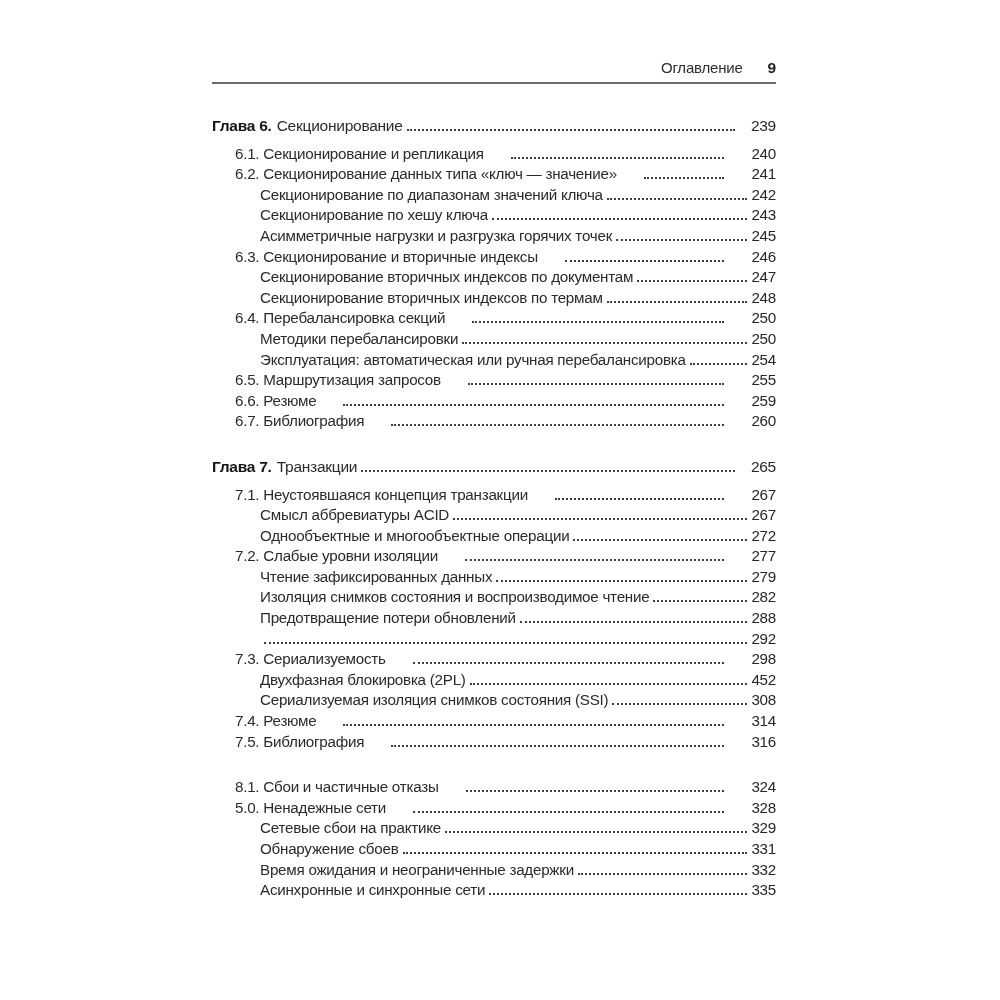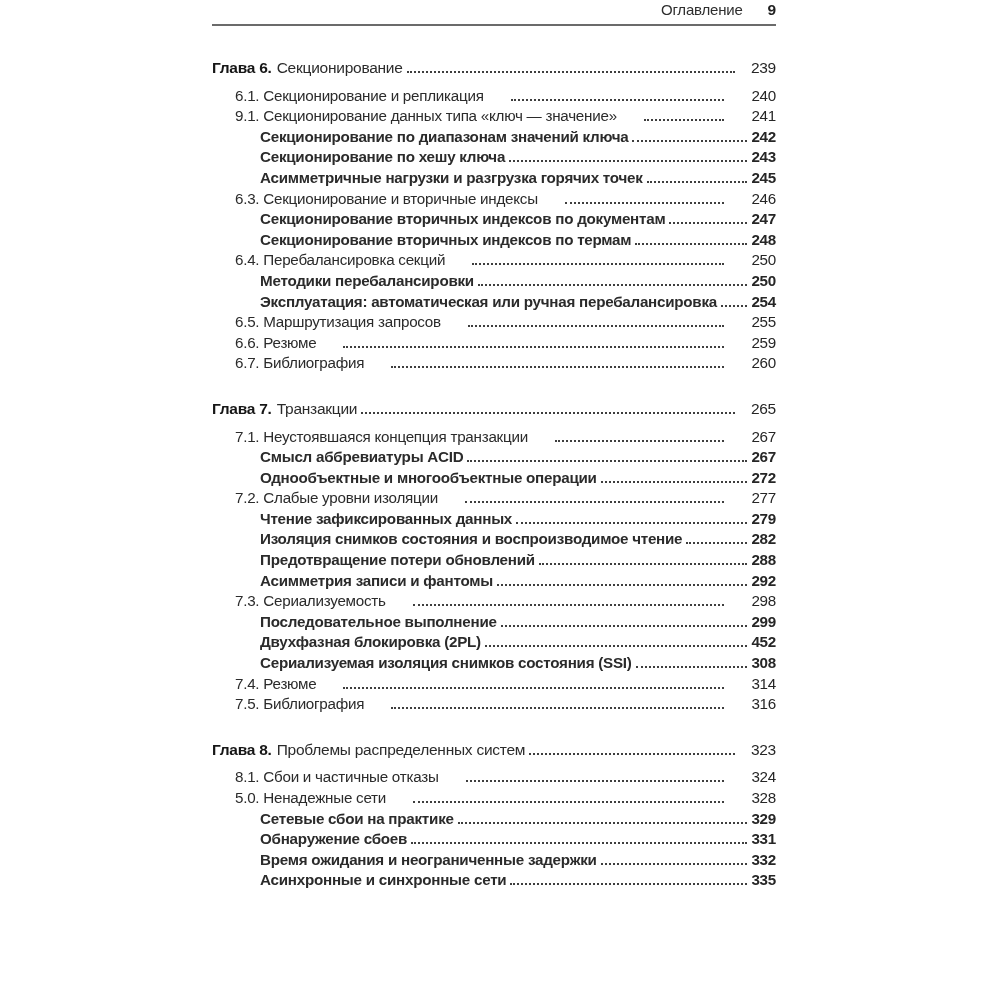--- a/index.html
+++ b/index.html
@@ -24,20 +24,21 @@
     position: absolute;
     left: 212px;
     top: 0;
     width: 564px;
   }
   
   .header {
     display: flex;
     justify-content: flex-end;
     align-items: baseline;
+    padding-top: 58px;
     font-size: 15px;
     letter-spacing: -0.2px;
     line-height: 20px;
     color: #2e2e2e;
   }
   .header .header-title { }
   .header .header-pagenum {
     font-weight: bold;
     font-size: 15.5px;
     margin-left: 25px;
@@ -86,21 +87,21 @@
     font-weight: bold;
     color: #161616;
   }
   .row.heading .chapter-title {
     margin-left: 5px;
   }
   .row.heading .pg {
     margin-left: 15px; 
   }
   .row.lvl1 { padding-left: 23px; gap: 23px; }
-  .row.lvl2 { padding-left: 48px; font-weight: bold; }
+  .row.lvl2 { padding-left: 48px; }
 </style>
 </head>
 <body>
 
 <div class="page">
   <div class="content">
 
     <div class="header">
       <span class="header-title">Оглавление</span>
       <span class="header-pagenum">9</span>
@@ -115,21 +116,21 @@
             <span class="chapter-title">Секционирование</span>
             <span class="leader"></span>
             <span class="pg">239</span>
           </div>
           <div class="row lvl1">
             <span class="entry-text">6.1. Секционирование и репликация</span>
             <span class="leader"></span>
             <span class="pg">240</span>
           </div>
           <div class="row lvl1">
-            <span class="entry-text">9.1. Секционирование данных типа «ключ — значение»</span>
+            <span class="entry-text">6.2. Секционирование данных типа «ключ — значение»</span>
             <span class="leader"></span>
             <span class="pg">241</span>
           </div>
           <div class="row lvl2">
             <span class="entry-text">Секционирование по диапазонам значений ключа</span>
             <span class="leader"></span>
             <span class="pg">242</span>
           </div>
           <div class="row lvl2">
             <span class="entry-text">Секционирование по хешу ключа</span>
@@ -223,33 +224,27 @@
             <span class="entry-text">Изоляция снимков состояния и воспроизводимое чтение</span>
             <span class="leader"></span>
             <span class="pg">282</span>
           </div>
           <div class="row lvl2">
             <span class="entry-text">Предотвращение потери обновлений</span>
             <span class="leader"></span>
             <span class="pg">288</span>
           </div>
           <div class="row lvl2">
-            <span class="entry-text">Асимметрия записи и фантомы</span>
             <span class="leader"></span>
             <span class="pg">292</span>
           </div>
           <div class="row lvl1">
             <span class="entry-text">7.3. Сериализуемость</span>
             <span class="leader"></span>
             <span class="pg">298</span>
-          </div>
-          <div class="row lvl2">
-            <span class="entry-text">Последовательное выполнение</span>
-            <span class="leader"></span>
-            <span class="pg">299</span>
           </div>
           <div class="row lvl2">
             <span class="entry-text">Двухфазная блокировка (2PL)</span>
             <span class="leader"></span>
             <span class="pg">452</span>
           </div>
           <div class="row lvl2">
             <span class="entry-text">Сериализуемая изоляция снимков состояния (SSI)</span>
             <span class="leader"></span>
             <span class="pg">308</span>
@@ -259,26 +254,20 @@
             <span class="leader"></span>
             <span class="pg">314</span>
           </div>
           <div class="row lvl1">
             <span class="entry-text">7.5. Библиография</span>
             <span class="leader"></span>
             <span class="pg">316</span>
           </div>
         </div>
         <div class="chapter">
-          <div class="row heading">
-            <span class="chapter-label">Глава 8.</span>
-            <span class="chapter-title">Проблемы распределенных систем</span>
-            <span class="leader"></span>
-            <span class="pg">323</span>
-          </div>
           <div class="row lvl1">
             <span class="entry-text">8.1. Сбои и частичные отказы</span>
             <span class="leader"></span>
             <span class="pg">324</span>
           </div>
           <div class="row lvl1">
             <span class="entry-text">5.0. Ненадежные сети</span>
             <span class="leader"></span>
             <span class="pg">328</span>
           </div>

